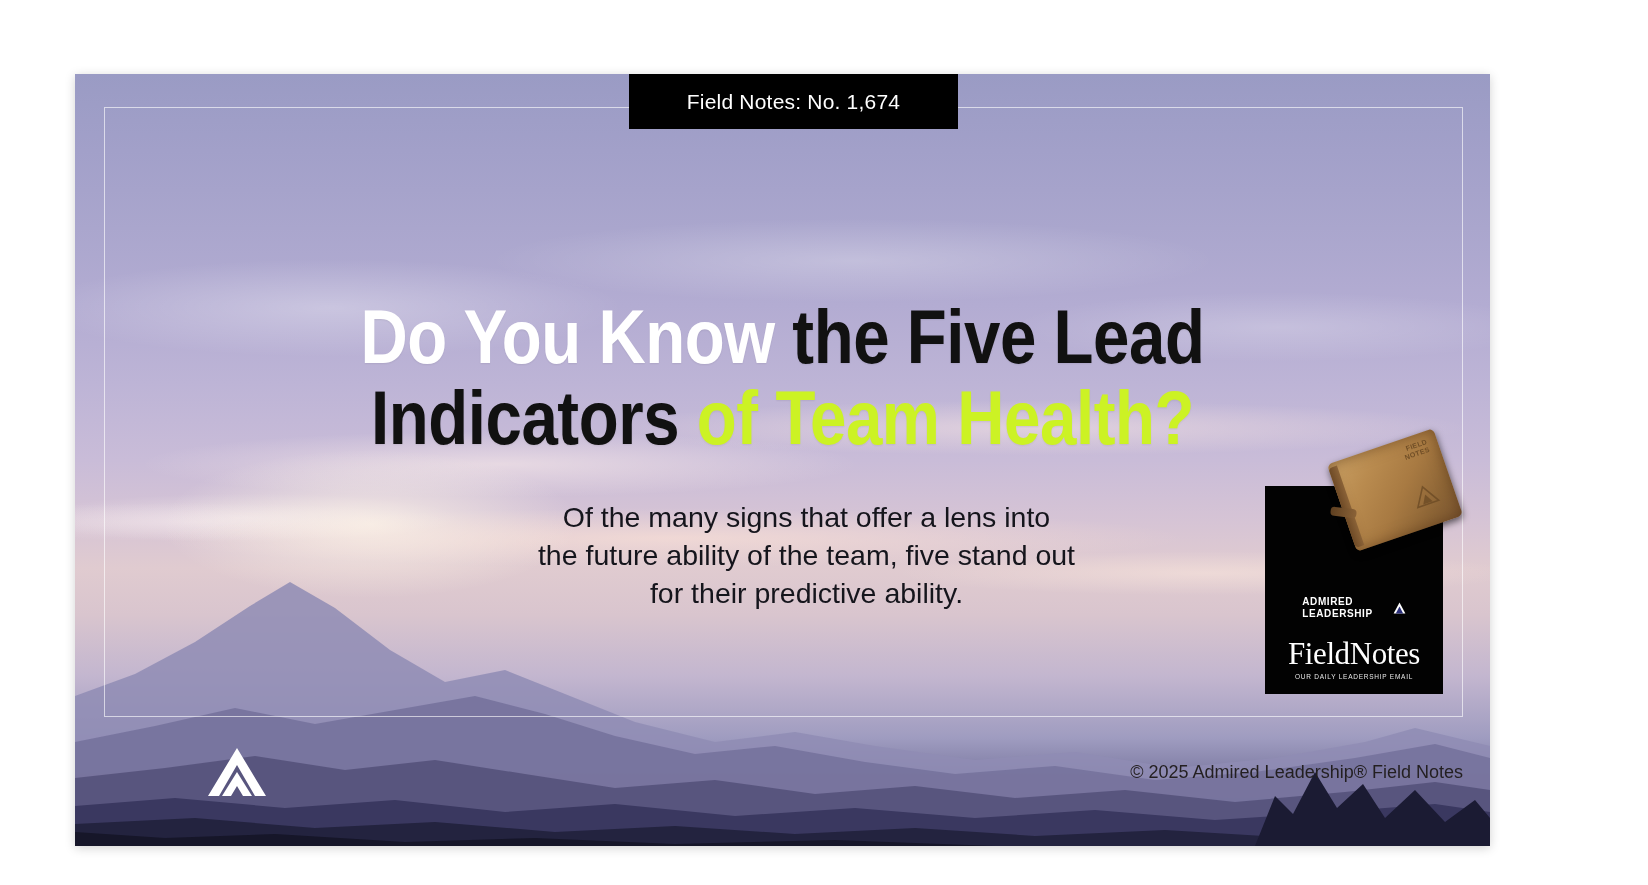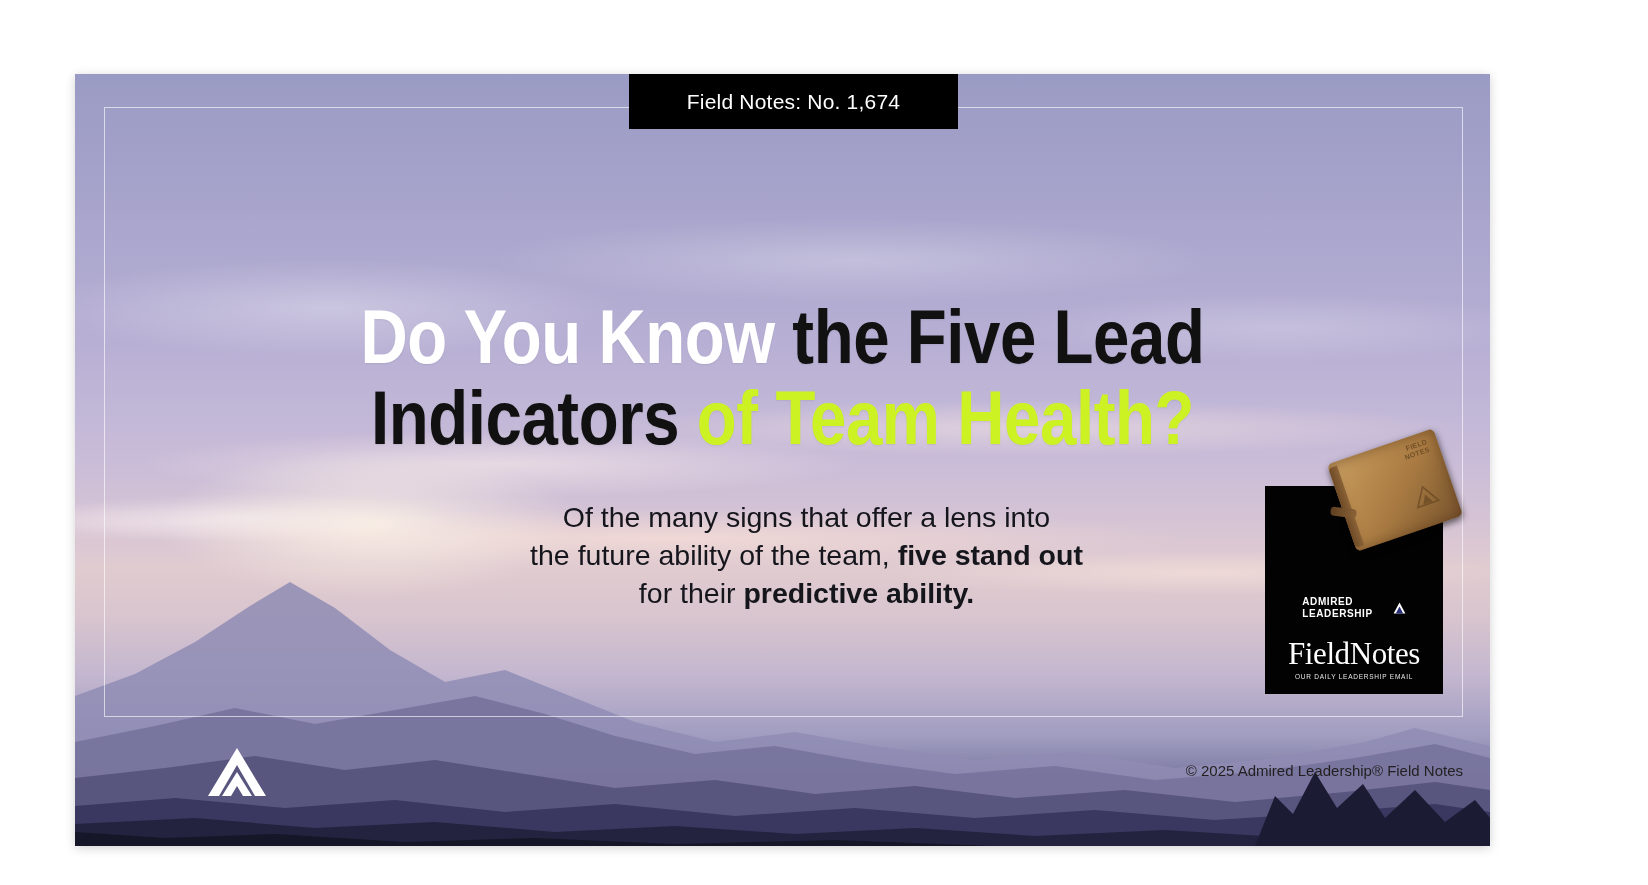--- a/index.html
+++ b/index.html
@@ -145,21 +145,21 @@
     top: 424px;
     text-align: center;
     z-index: 5;
     color: #15151c;
     font-size: 28.5px;
     line-height: 38px;
     font-weight: 400;
     padding-left: 48px;
   }
   .subhead .ln { display: block; white-space: nowrap; }
-  .subhead b { font-weight: 700; }
+  .subhead b { font-weight: 400; }
 
   
   .monogram {
     position: absolute;
     left: 131px;
     bottom: 48px;
     width: 62px; height: 52px;
     z-index: 5;
   }
   .monogram svg { display: block; width: 100%; height: 100%; }
@@ -263,21 +263,21 @@
     font-weight: 400;
     margin-top: 3px;
     color: #e9e9e9;
   }
 
   
   .copyright {
     position: absolute;
     right: 185px;
     top: 762px;
-    font-size: 15px;
+    font-size: 18px;
     color: #231f20;
     white-space: nowrap;
     text-align: right;
   }
 </style>
 </head>
 <body>
 
 <div class="page">
 

